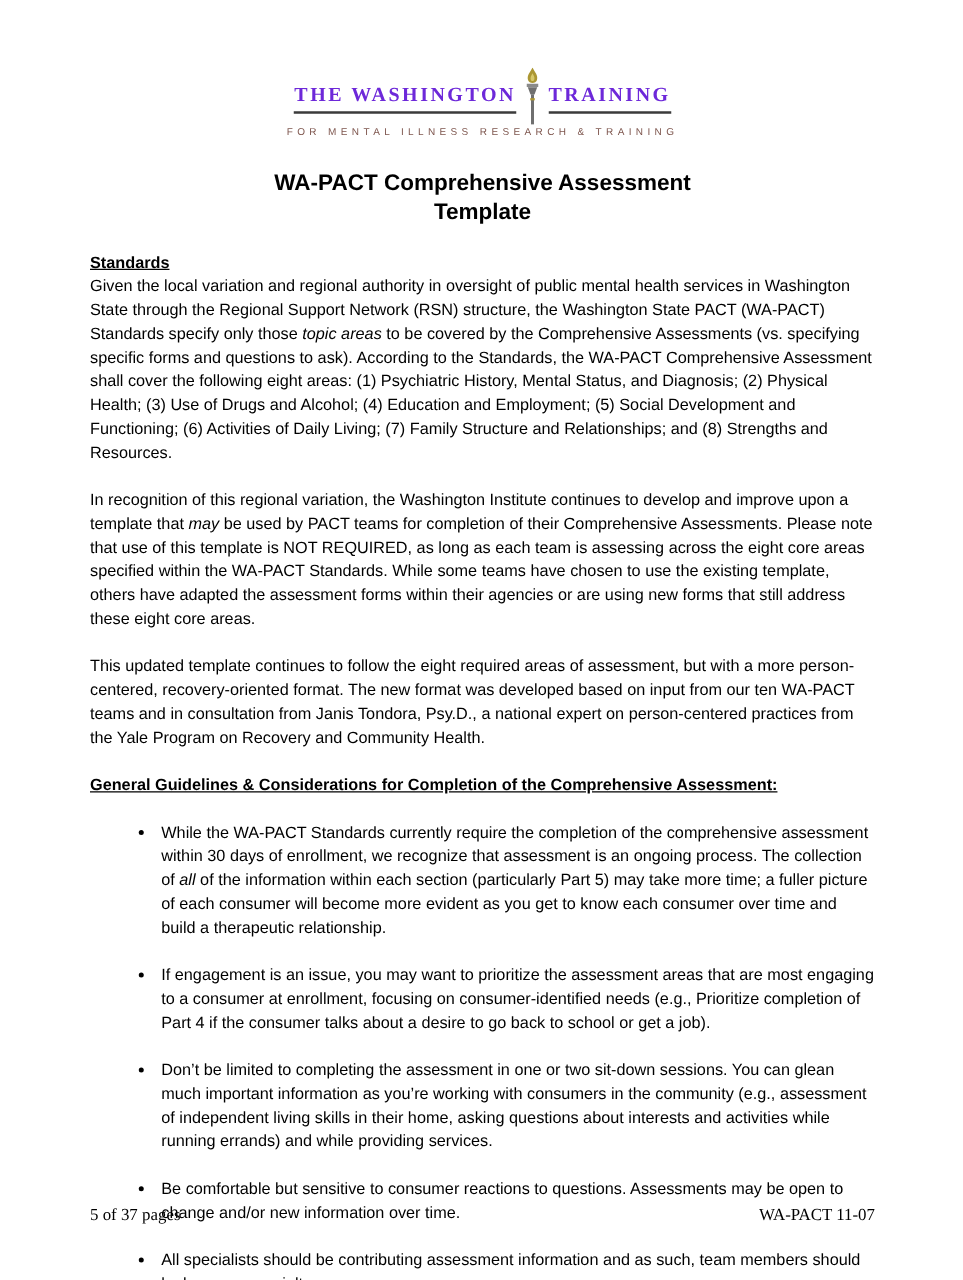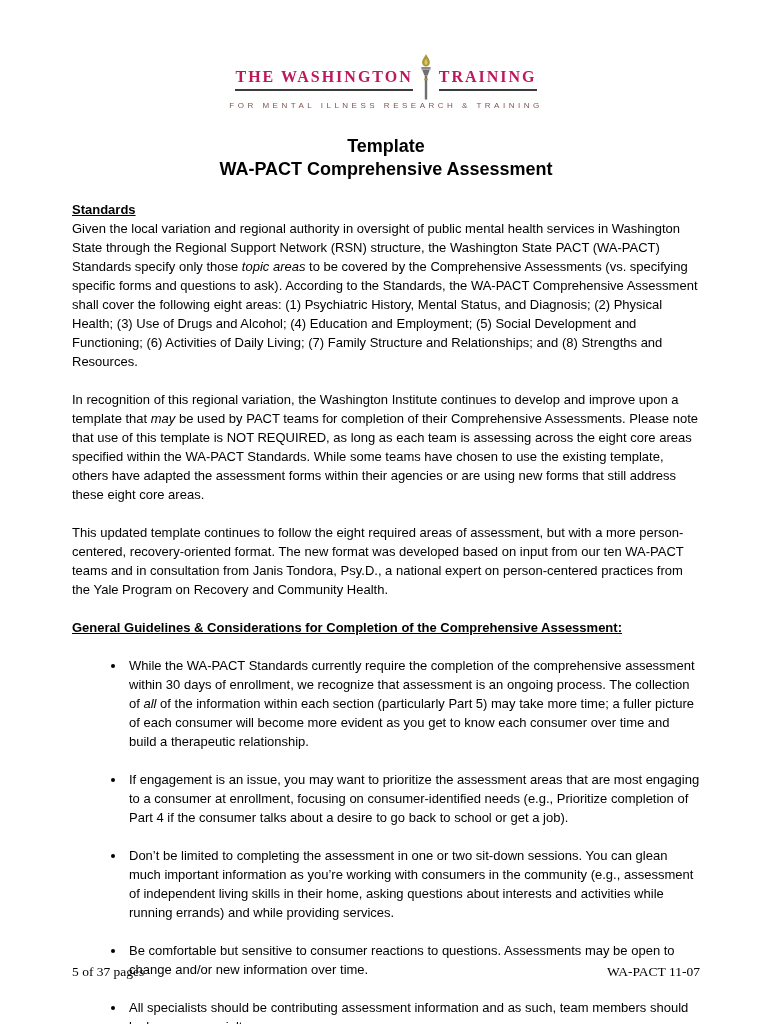--- a/index.html
+++ b/index.html
@@ -19,21 +19,21 @@
   .content { padding: 54px 70px 0 72px; }
 
   
   .logo { text-align: center; margin-bottom: 18px; }
   .logo-row { display: inline-flex; align-items: flex-end; }
   .logo-text {
     font-family: "Liberation Serif", serif;
     font-weight: bold;
     font-size: 16px;
     letter-spacing: 2px;
-    color: #be185d;
+    color: #6d28d9;
     border-bottom: 2px solid #3b3b3b;
     padding-bottom: 3px;
   }
   .torch { margin: 0 5px -16px 5px; }
   .logo-tagline {
     margin-top: 5px;
     font-family: Liberation Sans, sans-serif;
     font-size: 8px;
     letter-spacing: 3.5px;
     color: #7e564e;
@@ -95,22 +95,22 @@
             <rect x="6.8" y="21.5" width="2.4" height="24" fill="#6f6f6f"></rect>
             <rect x="6.2" y="24.5" width="3.6" height="1.8" fill="#ac9733"></rect>
           </svg>
         </span>
         <span class="logo-text">TRAINING</span>
       </div>
       <div class="logo-tagline">FOR MENTAL ILLNESS RESEARCH &amp; TRAINING</div>
     </div>
 
     <div class="doc-title">
+      <div>WA-PACT Comprehensive Assessment</div>
       <div>Template</div>
-      <div>WA-PACT Comprehensive Assessment</div>
     </div>
 
     <div class="section-heading">Standards</div>
 
     <p class="para"><span>Given the local variation and regional authority in oversight of public mental health services in Washington State through the Regional Support Network (RSN) structure, the Washington State PACT (WA-PACT) Standards specify only those </span><i>topic areas</i><span> to be covered by the Comprehensive Assessments (vs. specifying specific forms and questions to ask).  According to the Standards, the WA-PACT Comprehensive Assessment shall cover the following eight areas: (1) Psychiatric History, Mental Status, and Diagnosis; (2) Physical Health; (3) Use of Drugs and Alcohol; (4) Education and Employment; (5) Social Development and Functioning; (6) Activities of Daily Living; (7) Family Structure and Relationships; and (8) Strengths and Resources.</span></p>
 
     <p class="para"><span>In recognition of this regional variation, the Washington Institute continues to develop and improve upon a template that </span><i>may</i><span> be used by PACT teams for completion of their Comprehensive Assessments.  Please note that use of this template is NOT REQUIRED, as long as each team is assessing across the eight core areas specified within the WA-PACT Standards. While some teams have chosen to use the existing template, others have adapted the assessment forms within their agencies or are using new forms that still address these eight core areas.</span></p>
 
     <p class="para"><span>This updated template continues to follow the eight required areas of assessment, but with a more person-centered, recovery-oriented format.  The new format was developed based on input from our ten WA-PACT teams and in consultation from Janis Tondora, Psy.D., a national expert on person-centered practices from the Yale Program on Recovery and Community Health.</span><i></i><span></span></p>
 

